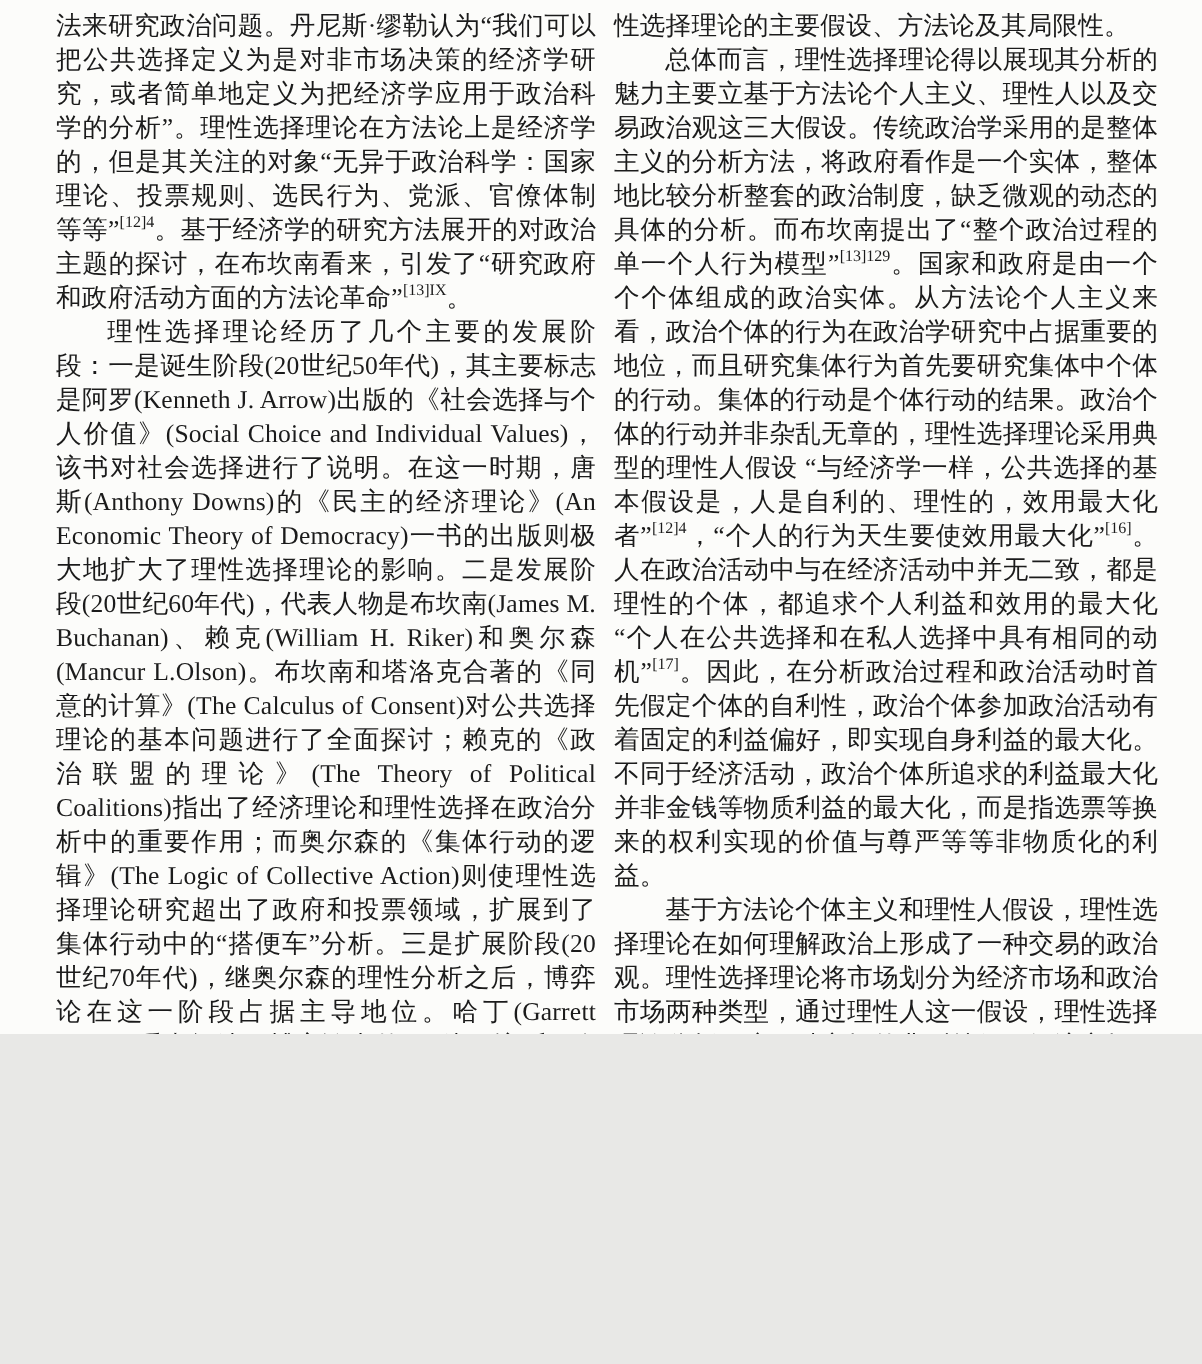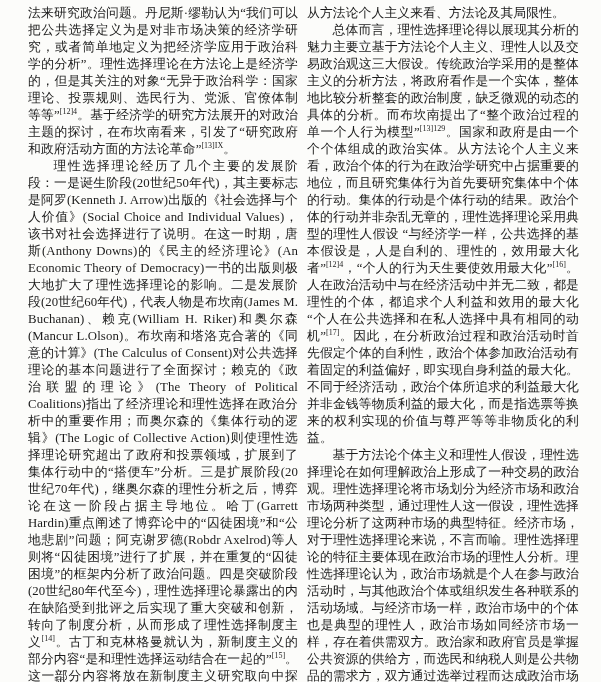--- a/index.html
+++ b/index.html
@@ -3,21 +3,21 @@
 <meta charset="utf-8">
 <style>
   html, body {
     margin: 0;
     padding: 0;
     background: #e8e8e6;
   }
   .page {
     position: relative;
     width: 601px;
-    height: 682px;
+    height: 517px;
     background: #fcfcfa;
     overflow: hidden;
     font-family: "Liberation Serif", "DejaVu Serif", serif;
     color: #1b1b1b;
   }
   .col {
     position: absolute;
     top: 5px;
   }
   .col-left  { left: 28px;  width: 270px; }
@@ -48,18 +48,18 @@
 </style>
 </head>
 <body>
 
 <div class="page">
   <div class="col col-left">
       <p class="para"><span>法来研究政治问题。丹尼斯·缪勒认为“我们可以把公共选择定义为是对非市场决策的经济学研究，或者简单地定义为把经济学应用于政治科学的分析”。理性选择理论在方法论上是经济学的，但是其关注的对象“无异于政治科学：国家理论、投票规则、选民行为、党派、官僚体制等等”</span><sup class="cite">[12]4</sup><span>。基于经济学的研究方法展开的对政治主题的探讨，在布坎南看来，引发了“研究政府和政府活动方面的方法论革命”</span><sup class="cite">[13]IX</sup><span>。</span></p>
       <p class="para indent"><span>理性选择理论经历了几个主要的发展阶段：一是诞生阶段(20世纪50年代)，其主要标志是阿罗(Kenneth J. Arrow)出版的《社会选择与个人价值》(Social Choice and Individual Values)，该书对社会选择进行了说明。在这一时期，唐斯(Anthony Downs)的《民主的经济理论》(An Economic Theory of Democracy)一书的出版则极大地扩大了理性选择理论的影响。二是发展阶段(20世纪60年代)，代表人物是布坎南(James M. Buchanan)、赖克(William H. Riker)和奥尔森(Mancur L.Olson)。布坎南和塔洛克合著的《同意的计算》(The Calculus of Consent)对公共选择理论的基本问题进行了全面探讨；赖克的《政治联盟的理论》(The Theory of Political Coalitions)指出了经济理论和理性选择在政治分析中的重要作用；而奥尔森的《集体行动的逻辑》(The Logic of Collective Action)则使理性选择理论研究超出了政府和投票领域，扩展到了集体行动中的“搭便车”分析。三是扩展阶段(20世纪70年代)，继奥尔森的理性分析之后，博弈论在这一阶段占据主导地位。哈丁(Garrett Hardin)重点阐述了博弈论中的“囚徒困境”和“公地悲剧”问题；阿克谢罗德(Robdr Axelrod)等人则将“囚徒困境”进行了扩展，并在重复的“囚徒困境”的框架内分析了政治问题。四是突破阶段(20世纪80年代至今)，理性选择理论暴露出的内在缺陷受到批评之后实现了重大突破和创新，转向了制度分析，从而形成了理性选择制度主义</span><sup class="cite">[14]</sup><span>。古丁和克林格曼就认为，新制度主义的部分内容“是和理性选择运动结合在一起的”</span><sup class="cite">[15]</sup><span>。这一部分内容将放在新制度主义研究取向中探讨。我们在这一部分中将主要讨论理</span></p>
     </div>
   <div class="col col-right">
-      <p class="para"><span>从方法论个人主义来看、方法论及其局限性。</span></p>
+      <p class="para"><span>性选择理论的主要假设、方法论及其局限性。</span></p>
       <p class="para indent"><span>总体而言，理性选择理论得以展现其分析的魅力主要立基于方法论个人主义、理性人以及交易政治观这三大假设。传统政治学采用的是整体主义的分析方法，将政府看作是一个实体，整体地比较分析整套的政治制度，缺乏微观的动态的具体的分析。而布坎南提出了“整个政治过程的单一个人行为模型”</span><sup class="cite">[13]129</sup><span>。国家和政府是由一个个个体组成的政治实体。从方法论个人主义来看，政治个体的行为在政治学研究中占据重要的地位，而且研究集体行为首先要研究集体中个体的行动。集体的行动是个体行动的结果。政治个体的行动并非杂乱无章的，理性选择理论采用典型的理性人假设 “与经济学一样，公共选择的基本假设是，人是自利的、理性的，效用最大化者”</span><sup class="cite">[12]4</sup><span>，“个人的行为天生要使效用最大化”</span><sup class="cite">[16]</sup><span>。人在政治活动中与在经济活动中并无二致，都是理性的个体，都追求个人利益和效用的最大化 “个人在公共选择和在私人选择中具有相同的动机”</span><sup class="cite">[17]</sup><span>。因此，在分析政治过程和政治活动时首先假定个体的自利性，政治个体参加政治活动有着固定的利益偏好，即实现自身利益的最大化。不同于经济活动，政治个体所追求的利益最大化并非金钱等物质利益的最大化，而是指选票等换来的权利实现的价值与尊严等等非物质化的利益。</span></p>
       <p class="para indent"><span>基于方法论个体主义和理性人假设，理性选择理论在如何理解政治上形成了一种交易的政治观。理性选择理论将市场划分为经济市场和政治市场两种类型，通过理性人这一假设，理性选择理论分析了这两种市场的典型特征。经济市场，对于理性选择理论来说，不言而喻。理性选择理论的特征主要体现在政治市场的理性人分析。理性选择理论认为，政治市场就是个人在参与政治活动时，与其他政治个体或组织发生各种联系的活动场域。与经济市场一样，政治市场中的个体也是典型的理性人，政治市场如同经济市场一样，存在着供需双方。政治家和政府官员是掌握公共资源的供给方，而选民和纳税人则是公共物品的需求方，双方通过选举过程而达成政治市场上的交</span></p>
     </div>
   <div class="page-number">56</div>
 </div>
 
 </body></html>

